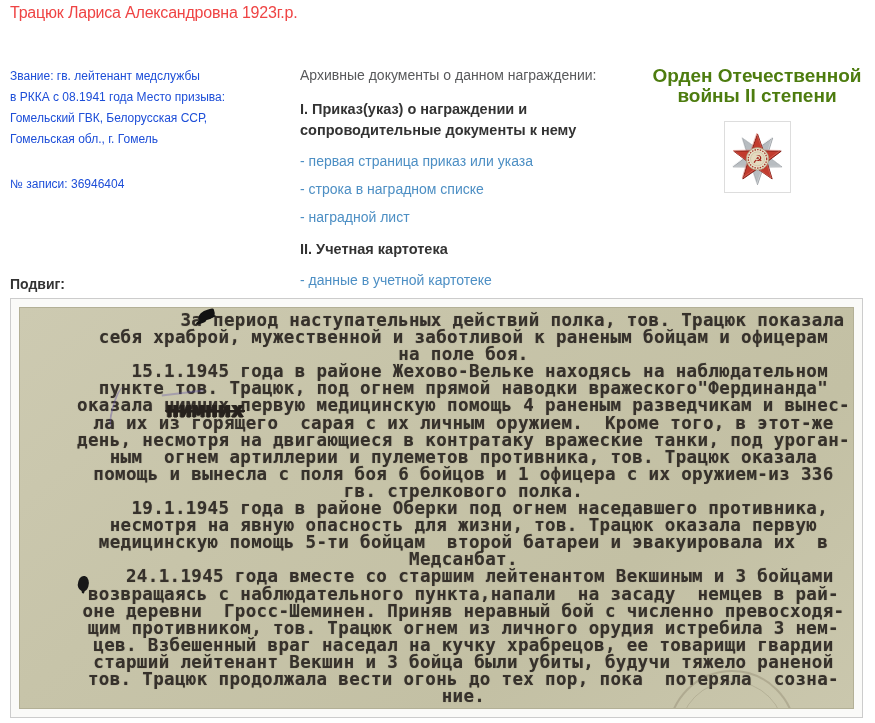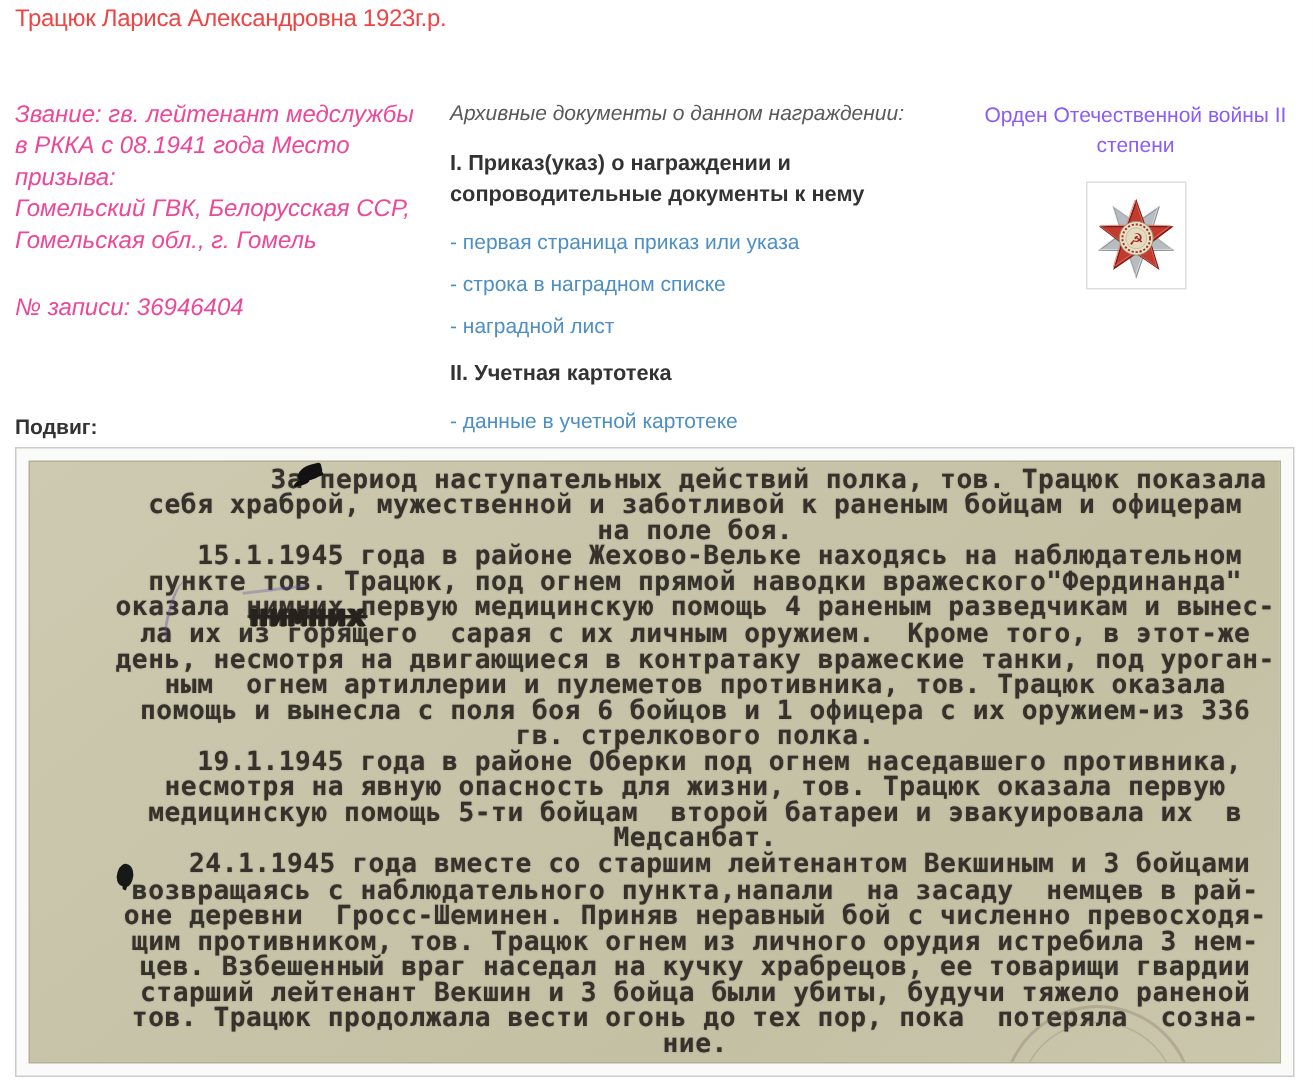--- a/index.html
+++ b/index.html
@@ -4,34 +4,34 @@
 <style>
   * { margin:0; padding:0; box-sizing:border-box; }
   html,body { width:875px; height:723px; background:#ffffff; overflow:hidden;
               font-family:"Liberation Sans", sans-serif; }
   .page { position:relative; width:875px; height:723px; background:#fff; }
 
   .page-title { position:absolute; left:10px; top:4px; font-size:16px; font-weight:normal;
                 color:#ef4444; letter-spacing:-0.2px; }
 
   
-  .info-col { position:absolute; left:10px; top:66px; width:282px; font-size:16px;
-              line-height:21px; color:#ec4899;font-style:italic; }
+  .info-col { position:absolute; left:10px; top:66px; width:282px; font-size:12px;
+              line-height:21px; color:#1d4ed8; }
   .record { margin-top:24px; }
 
   
   .docs-col { position:absolute; left:300px; top:66px; width:330px; font-size:14px; color:#58595b; }
-  .docs-heading { line-height:19px;font-style:italic; }
+  .docs-heading { line-height:19px; }
   .docs-section-title { margin-top:14px; font-weight:bold; color:#333; font-size:14.5px; line-height:21px; }
   .doc-link { display:block; margin-top:13px; color:#4d8fc4; text-decoration:none;
               line-height:15px; cursor:pointer; }
 
   
   .award-col { position:absolute; left:648px; top:66px; width:218px; text-align:center; }
-  .award-title { font-weight:normal; color:#8b5cf6; font-size:14px; line-height:20px; }
+  .award-title { font-weight:bold; color:#4d7c0f; font-size:19px; line-height:20px; }
   .medal-box { display:inline-block; margin-top:15px; width:67px; height:72px;
                background:#fff; border:1px solid #ddd; padding:3px; cursor:pointer; }
 
   .feat-label { position:absolute; left:10px; top:276px; font-weight:bold; color:#333; font-size:14px; }
 
   
   .scan-frame { position:absolute; left:10px; top:298px; width:853px; height:420px;
                 background:#fafaf8; border:1px solid #cccccc; padding:8px; cursor:pointer; }
   .scan-paper { position:relative; width:100%; height:100%; overflow:hidden;
                 background:linear-gradient(140deg,#cdcab1 0%, #c7c4a9 35%, #c3c0a4 70%, #cac7ad 100%);

